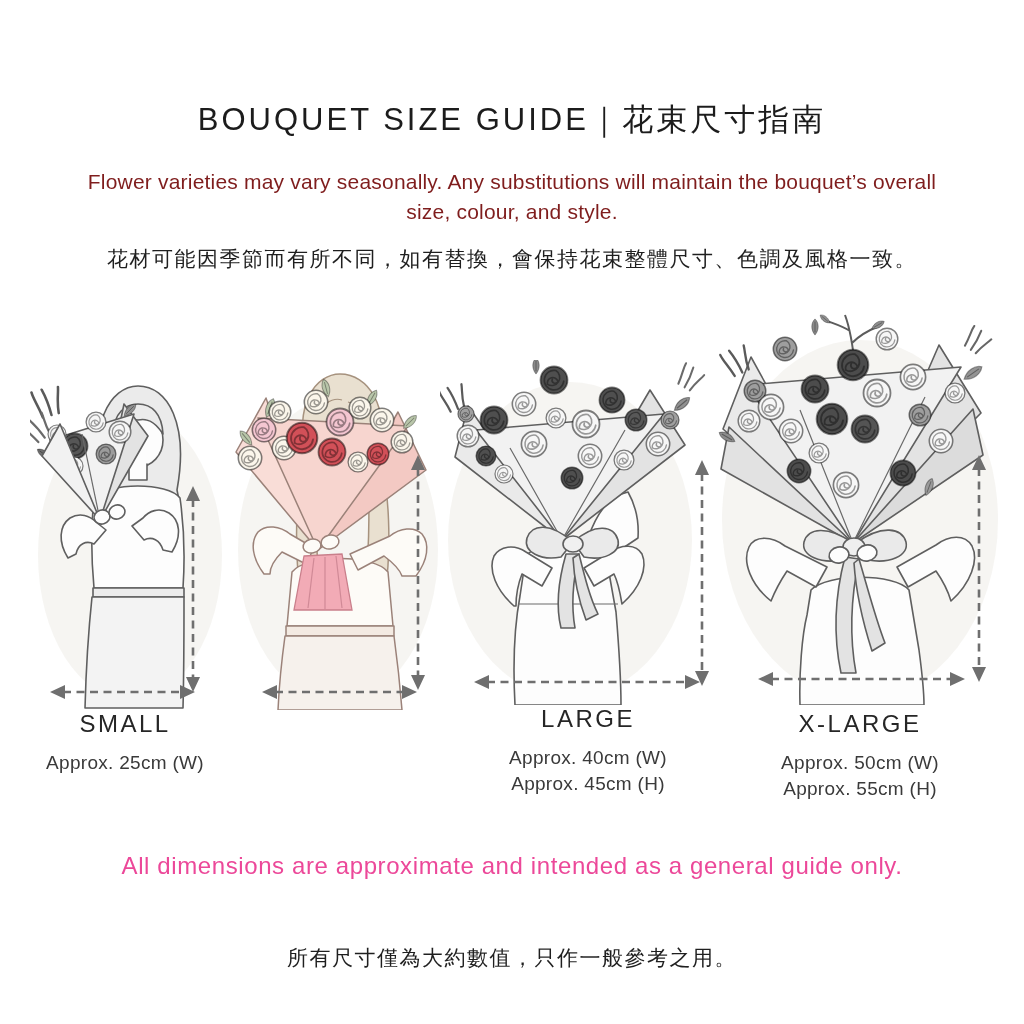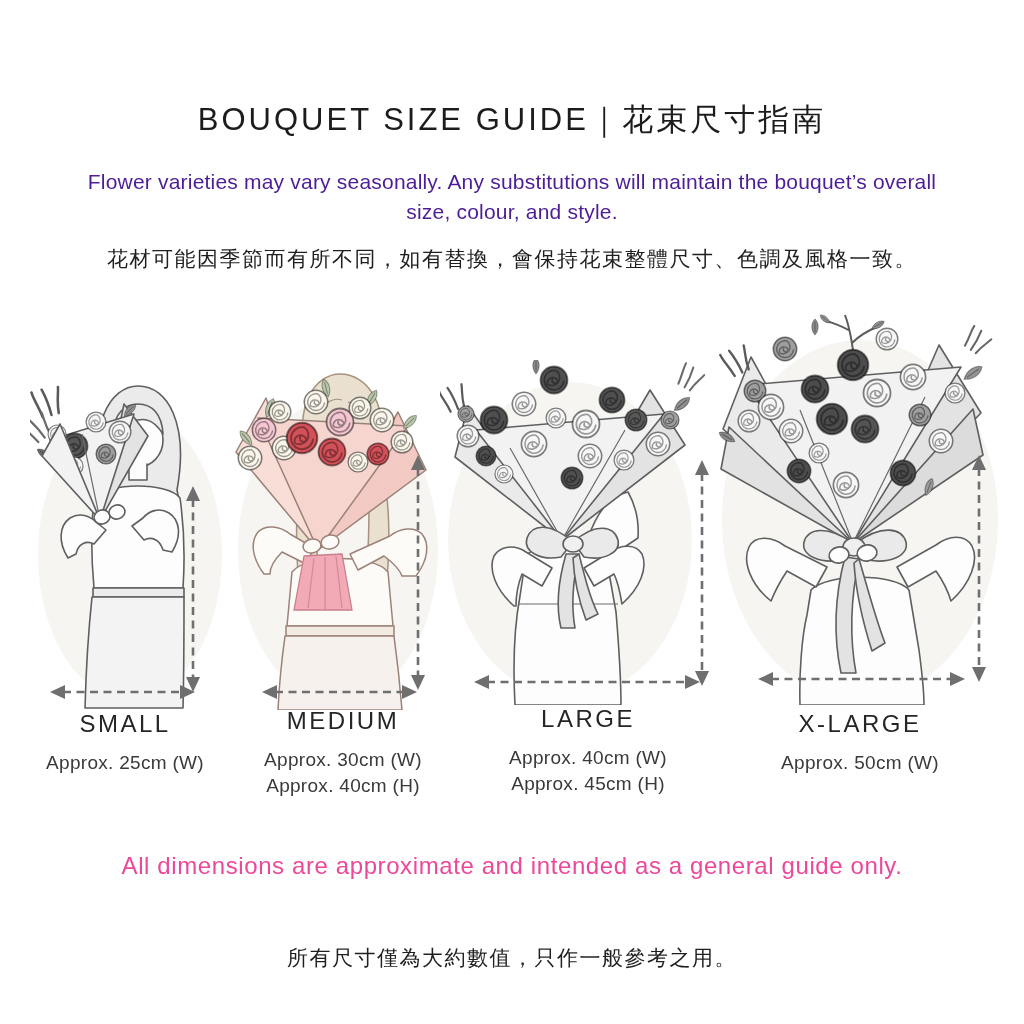--- a/index.html
+++ b/index.html
@@ -1,21 +1,21 @@
 <!DOCTYPE html>
 <html><head>
 <meta charset="utf-8">
 <style>
   html,body{margin:0;padding:0;background:#fff;}
   .page{position:relative;width:1024px;height:1024px;background:#ffffff;overflow:hidden;
         font-family:"Liberation Sans","DejaVu Sans",sans-serif;color:#2f2f2f;border-radius:15px;}
   .abs{position:absolute;}
   .ctr{left:0;width:1024px;text-align:center;}
   .title{top:99px;font-size:31px;letter-spacing:3px;color:#1c1c1c;font-weight:400;}
-  .sub-en{top:167px;font-size:21px;line-height:30px;color:#4c1d95;letter-spacing:.2px;}
+  .sub-en{top:167px;font-size:21px;line-height:30px;color:#7f1d1d;letter-spacing:.2px;}
   .sub-zh{top:245px;font-size:21px;color:#1f1f1f;letter-spacing:1.5px;}
   .footer-en{top:852px;font-size:24px;letter-spacing:.6px;color:#ec4899;}
   .footer-zh{top:944px;font-size:21px;color:#1f1f1f;letter-spacing:1.5px;}
   .size-label{position:absolute;width:210px;text-align:center;}
   .size-label .nm{font-size:24px;letter-spacing:2.5px;color:#262626;margin-bottom:12px;}
   .size-label .dim{font-size:19px;line-height:26px;color:#3a3a3a;letter-spacing:.3px;}
   .sketch{position:absolute;}
   
   .ol{stroke:#5f5f5f;stroke-width:1.6;stroke-linejoin:round;stroke-linecap:round;}
   .thin{stroke:#6a6a6a;stroke-width:1.2;fill:none;}
@@ -293,31 +293,27 @@
       <polygon class="ah" points="43,374 58,367 58,381"></polygon>
       <line class="al" x1="56" y1="374" x2="235" y2="374"></line>
       <polygon class="ah" points="250,374 235,367 235,381"></polygon>
     </g>
   </svg>
 
   <div class="size-label" style="left:20px;top:710px">
     <div class="nm">SMALL</div>
     <div class="dim">Approx. 25cm (W)</div>
   </div>
-  <div class="size-label" style="left:238px;top:707px">
-    <div class="nm">MEDIUM</div>
-    <div class="dim">Approx. 30cm (W)</div>
-    <div class="dim">Approx. 40cm (H)</div>
-  </div>
   <div class="size-label" style="left:483px;top:705px">
     <div class="nm">LARGE</div>
     <div class="dim">Approx. 40cm (W)</div>
     <div class="dim">Approx. 45cm (H)</div>
   </div>
   <div class="size-label" style="left:755px;top:710px">
     <div class="nm">X-LARGE</div>
     <div class="dim">Approx. 50cm (W)</div>
+    <div class="dim">Approx. 55cm (H)</div>
   </div>
 
   <div class="abs ctr footer-en">All dimensions are approximate and intended as a general guide only.</div>
   <div class="abs ctr footer-zh">所有尺寸僅為大約數值，只作一般參考之用。</div>
 
 </div>
 
 </body></html>

